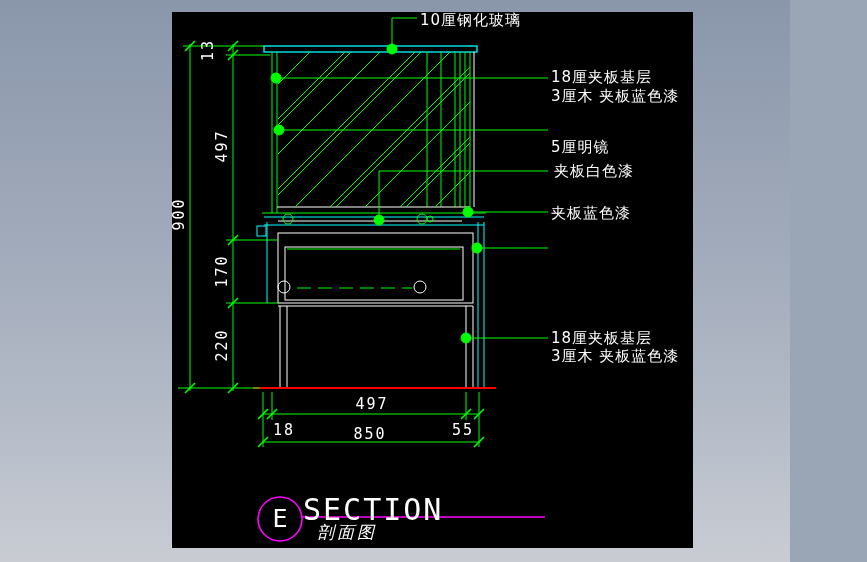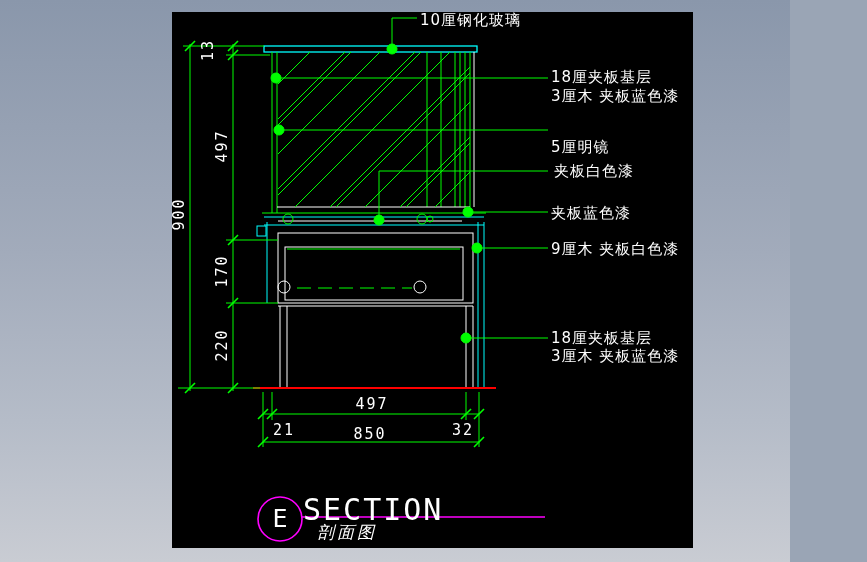--- a/index.html
+++ b/index.html
@@ -191,33 +191,32 @@
 
   <div class="callout" style="left:551px;top:68px">18厘夹板基层</div>
   <div class="callout" style="left:551px;top:87px">3厘木 夹板蓝色漆</div>
 
   <div class="callout" style="left:551px;top:138px">5厘明镜</div>
 
   <div class="callout" style="left:554px;top:162px">夹板白色漆</div>
 
   <div class="callout" style="left:551px;top:204px">夹板蓝色漆</div>
 
-  <div class="callout" style="left:551px;top:240px">9厘木 夹板白色漆</div>
 
   <div class="callout" style="left:551px;top:329px">18厘夹板基层</div>
   <div class="callout" style="left:551px;top:347px">3厘木 夹板蓝色漆</div>
 
   <div class="dim v" style="left:208px;top:50px">13</div>
   <div class="dim v" style="left:222px;top:146px">497</div>
   <div class="dim v" style="left:179px;top:214px">900</div>
   <div class="dim v" style="left:222px;top:271px">170</div>
   <div class="dim v" style="left:222px;top:345px">220</div>
 
   <div class="dim" style="left:372px;top:404px">497</div>
-  <div class="dim" style="left:284px;top:430px">21</div>
+  <div class="dim" style="left:284px;top:430px">18</div>
   <div class="dim" style="left:370px;top:434px">850</div>
-  <div class="dim" style="left:463px;top:430px">32</div>
+  <div class="dim" style="left:463px;top:430px">55</div>
 
   <div class="detail-letter">E</div>
   <div class="title-en">SECTION</div>
   <div class="title-cn">剖面图</div>
 
 </div>
 
 </body></html>

